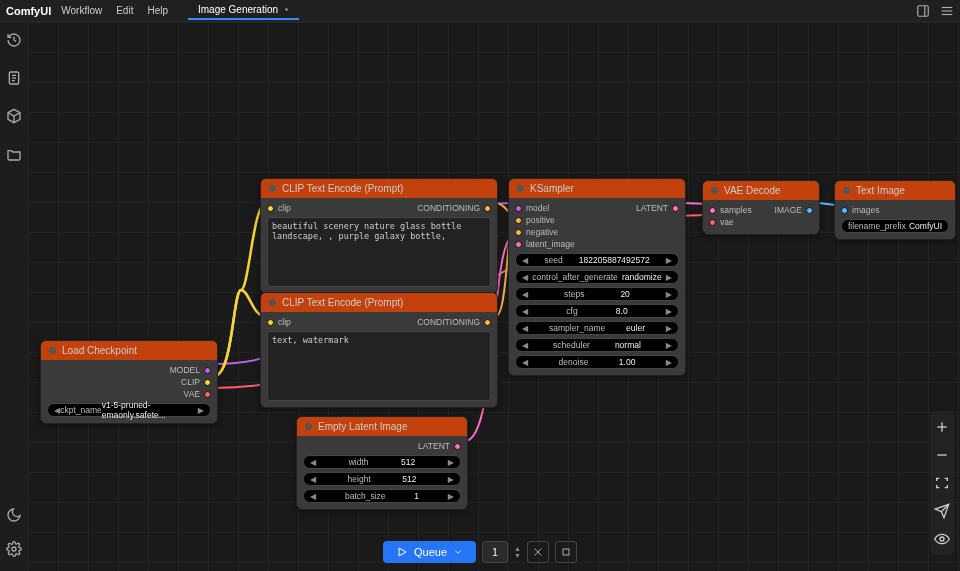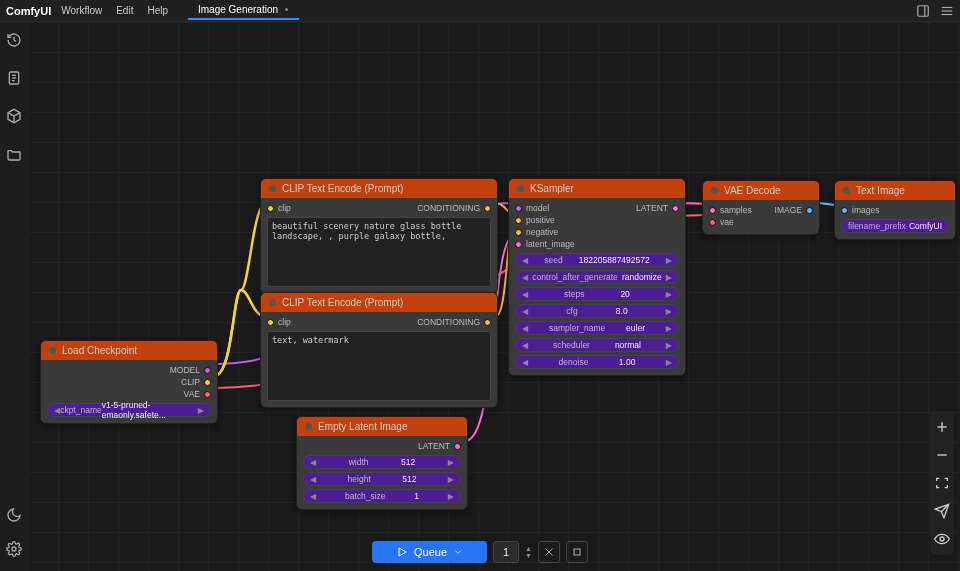--- a/index.html
+++ b/index.html
@@ -16,29 +16,29 @@
   .canvas { position:absolute; top:22px; left:28px; right:0; bottom:0; background:#1a1a1a; background-image: linear-gradient(#222 1px, transparent 1px), linear-gradient(90deg, #222 1px, transparent 1px); background-size: 30px 30px; }
   svg.links { position:absolute; top:0; left:0; width:100%; height:100%; pointer-events:none; }
   .node { position:absolute; background:#3a3a3a; border:1px solid #222; border-radius:6px; box-shadow:0 2px 6px rgba(0,0,0,0.4); }
   .node-header { background:#c2410c; border-radius:5px 5px 0 0; padding:4px 8px; color:#ccc; font-size:10px; display:flex; align-items:center; }
   .node-header .hdot { width:7px; height:7px; border-radius:50%; background:#555; margin-right:6px; }
   .node-body { padding:4px 6px 6px 6px; }
   .port-row { display:flex; justify-content:space-between; align-items:center; font-size:8.5px; padding:1px 0; color:#bbb; position:relative; }
   .port-row .p { display:flex; align-items:center; gap:4px; }
   .dot { width:7px; height:7px; border-radius:50%; border:1px solid #111; flex-shrink:0; }
   .dot.model{background:#c060e8;} .dot.clip{background:#f5d435;} .dot.vae{background:#ff5e6e;} .dot.cond{background:#ffb347;} .dot.latent{background:#ff6fc8;} .dot.image{background:#5fb8ff;}
-  .widget { background:#4c1d95; border:1px solid #444; border-radius:10px; height:14px; display:flex; align-items:center; justify-content:space-between; padding:0 6px; font-size:8.5px; color:#ccc; margin-top:3px; }
+  .widget { background:#000000; border:1px solid #444; border-radius:10px; height:14px; display:flex; align-items:center; justify-content:space-between; padding:0 6px; font-size:8.5px; color:#ccc; margin-top:3px; }
   .widget .chev { color:#888; font-size:8px; }
   .widget .lbl { color:#bbb; }
   .widget .val { color:#eee; }
   .textarea { background:#222; border:1px solid #444; border-radius:3px; font-size:8.5px; color:#ccc; padding:3px 4px; font-family: monospace; line-height:1.2; margin-top:3px; overflow:hidden; }
   .right-tools { position:absolute; right:6px; bottom:16px; display:flex; flex-direction:column; gap:12px; background:rgba(40,40,40,0.6); border-radius:6px; padding:8px 4px; z-index:40; }
   .right-tools .t { width:16px; height:16px; stroke:#ccc; }
   .bottom-bar { position:absolute; bottom:8px; left:50%; transform:translateX(-50%); display:flex; align-items:center; gap:6px; z-index:45; }
-  .queue-btn { background:#2575f5; color:#fff; border-radius:4px; padding:5px 24px; display:flex; align-items:center; gap:6px; font-size:11px; }
+  .queue-btn { background:#2575f5; color:#fff; border-radius:4px; padding:5px 13px; display:flex; align-items:center; gap:6px; font-size:11px; }
   .spin { background:#2b2b2b; border:1px solid #444; border-radius:3px; width:26px; height:22px; display:flex; align-items:center; justify-content:center; color:#eee; font-size:11px; }
   .spin-ctl { display:flex; flex-direction:column; justify-content:center; color:#888; font-size:7px; line-height:7px; }
   .ctl-btn { width:22px; height:22px; border:1px solid #444; border-radius:3px; display:flex; align-items:center; justify-content:center; color:#aaa; font-size:12px; }
 </style>
 </head>
 <body>
 
 <div class="topbar">
   <span class="logo">ComfyUI</span>
   <span class="menu-item">Workflow</span>

